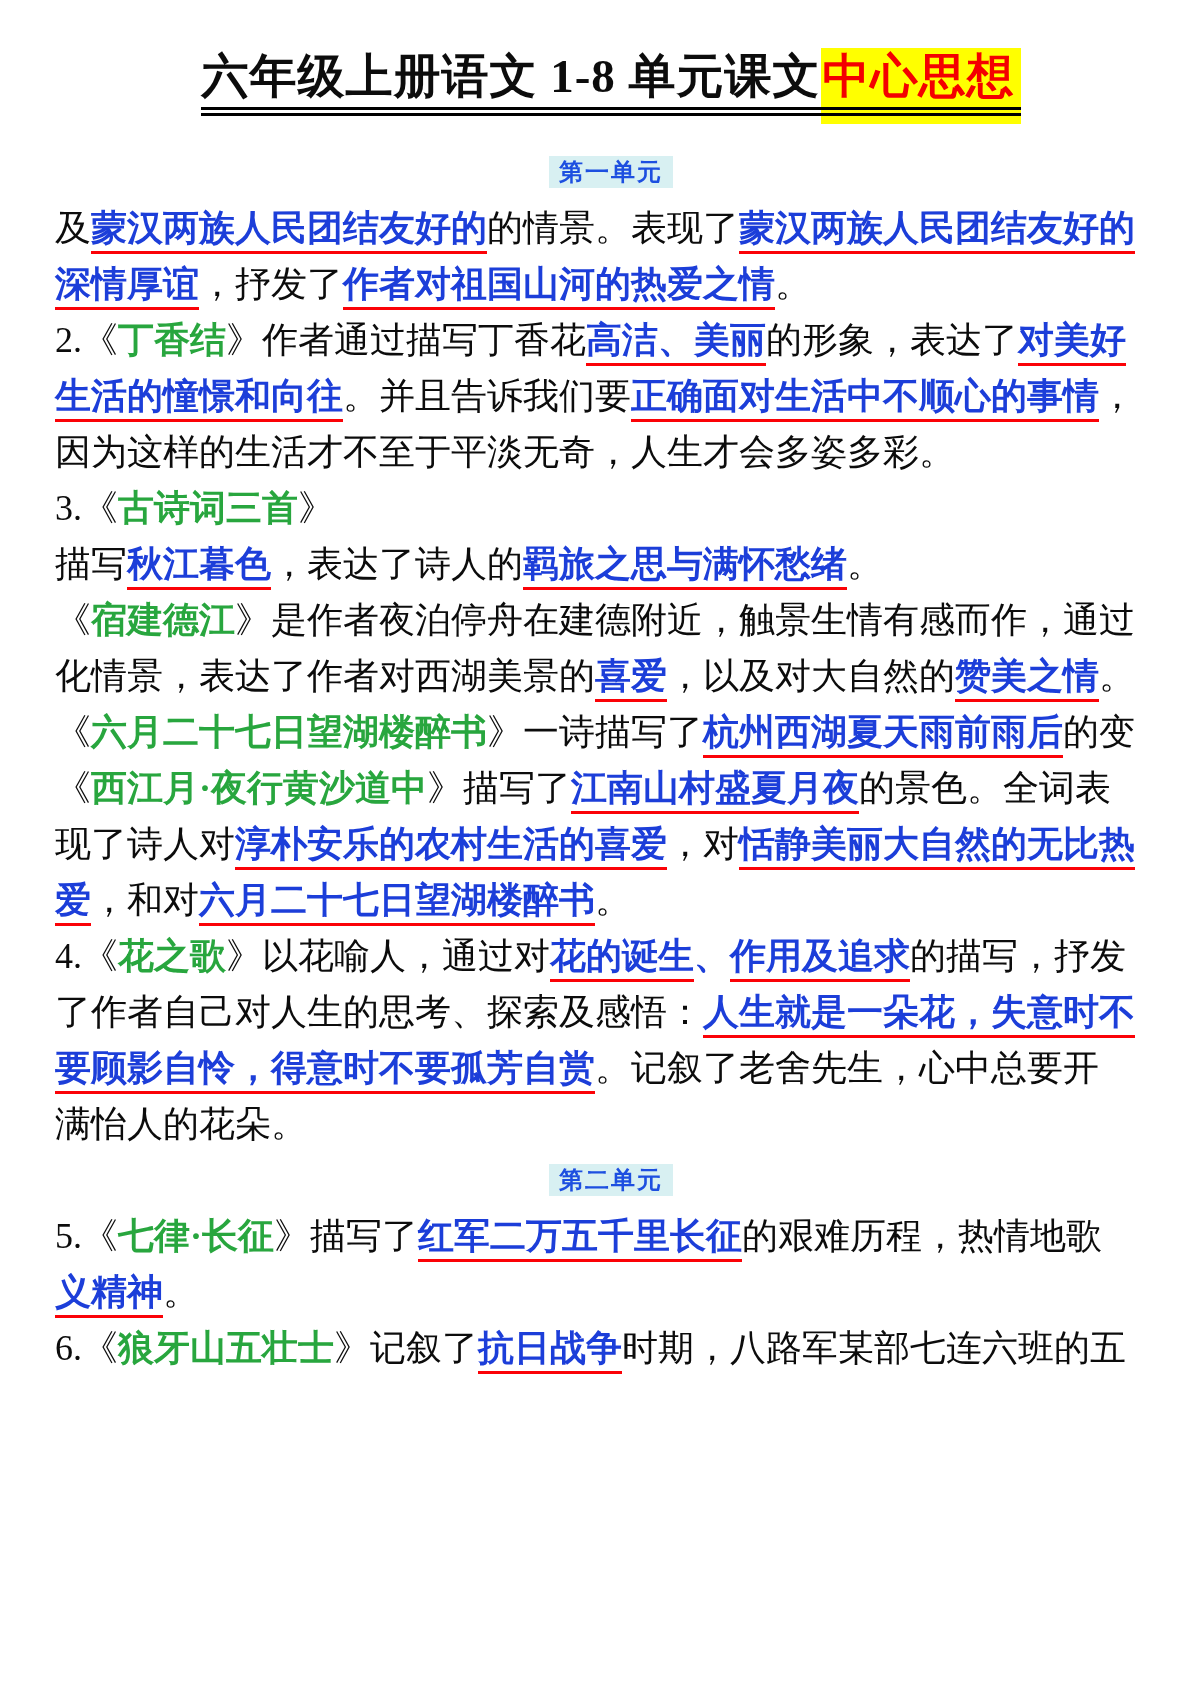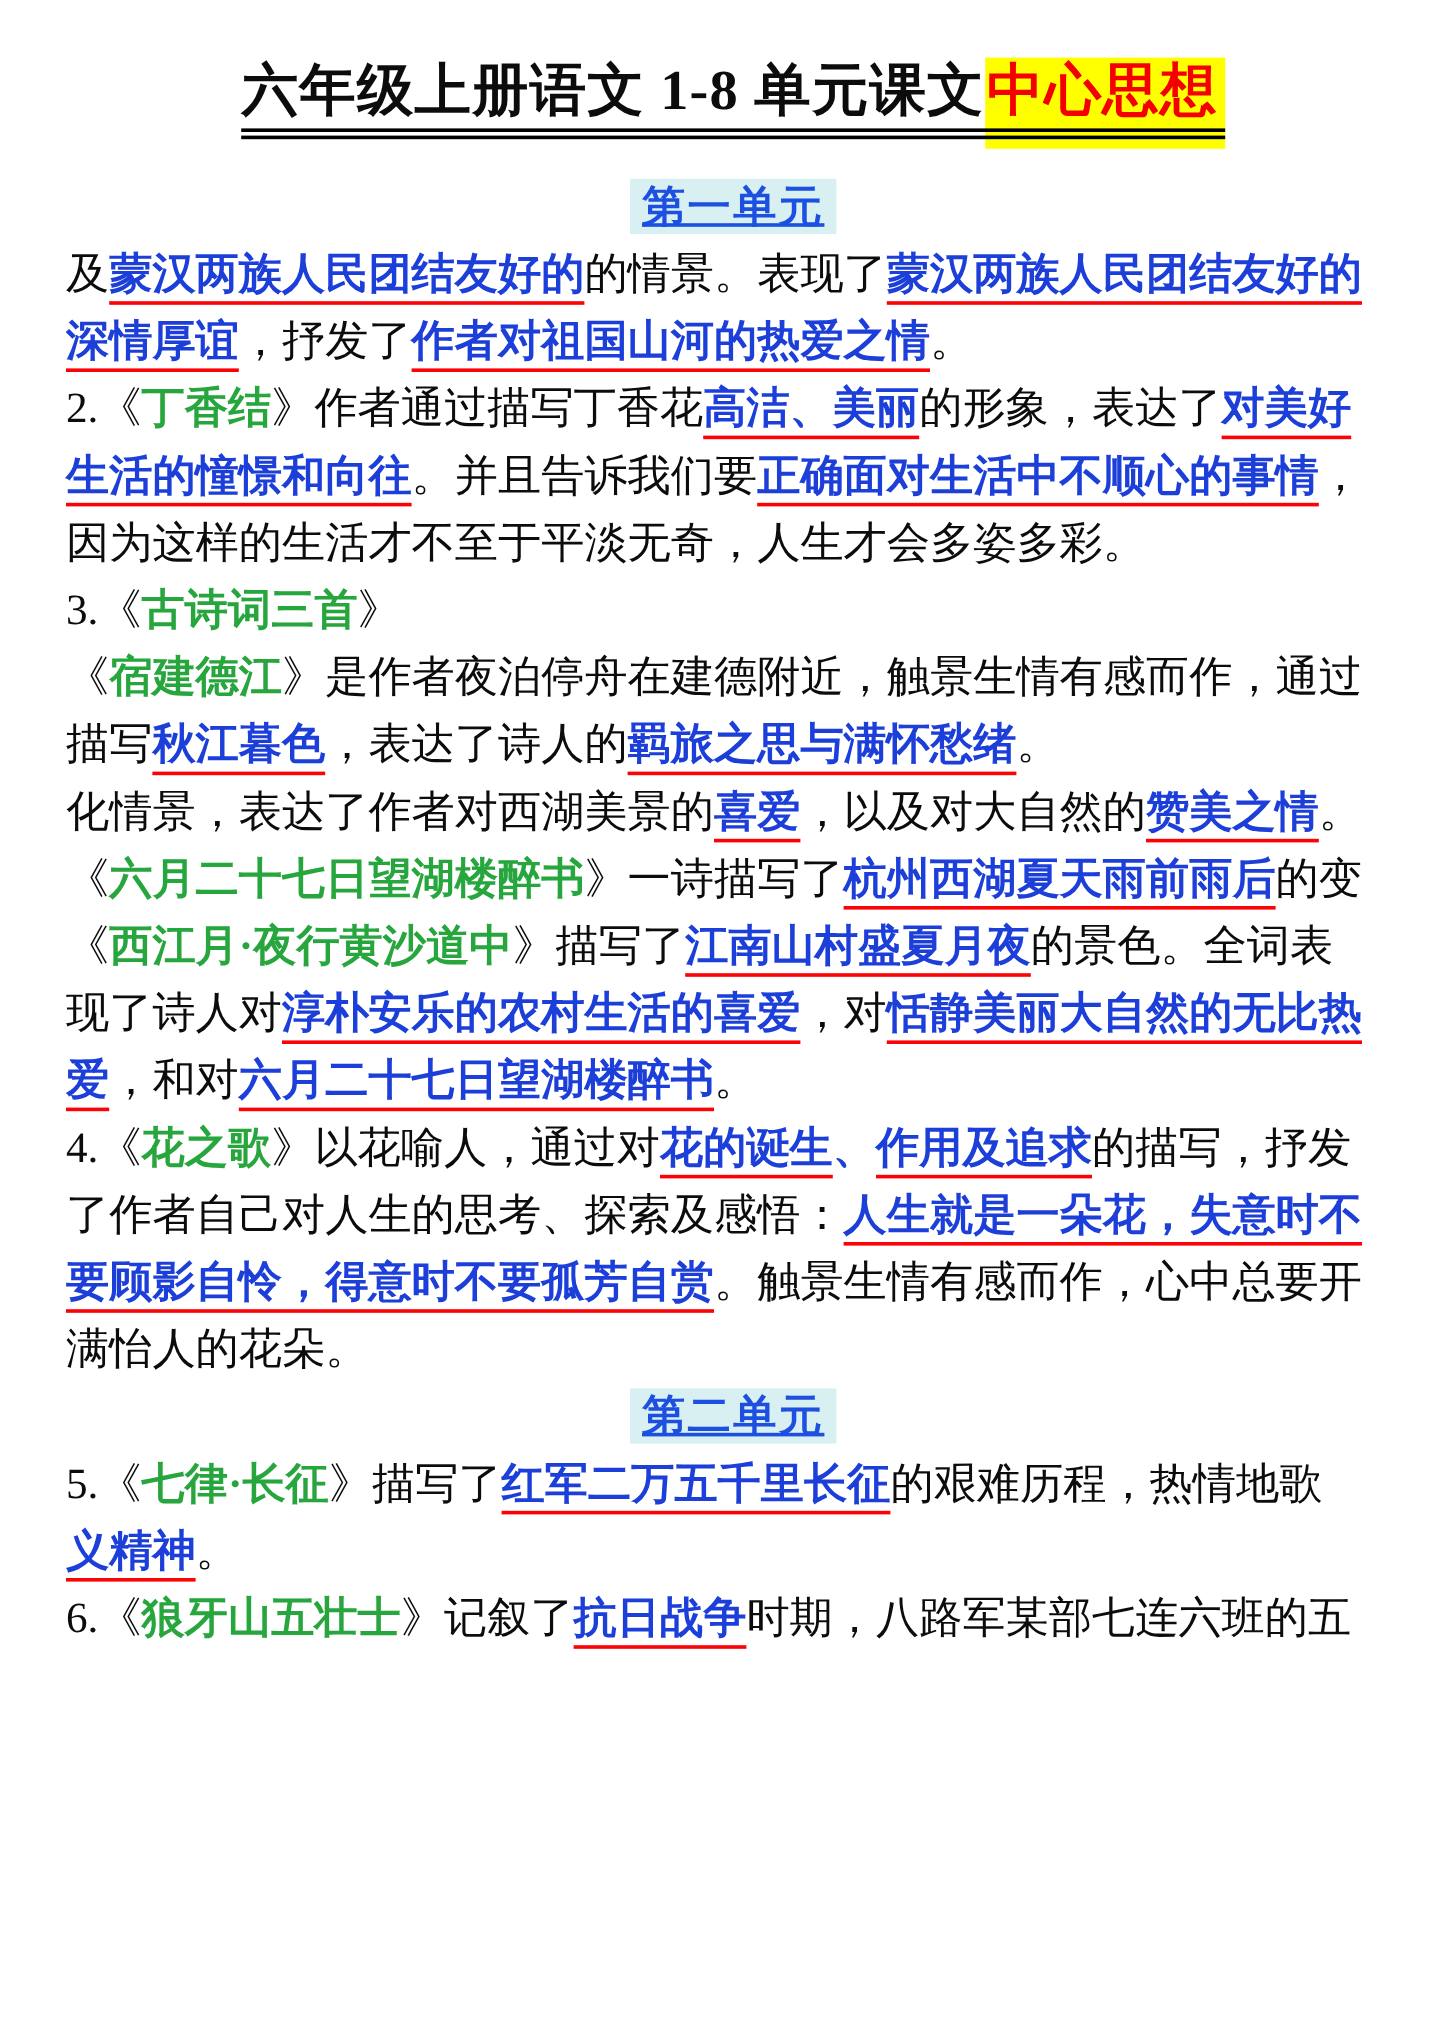--- a/index.html
+++ b/index.html
@@ -53,25 +53,24 @@
   }
   
   .unit-header-row{
     text-align:center;
     height:56px;
     line-height:56px;
   }
   .unit-header{
     color:var(--header-blue);
     background:var(--header-bg);
-    font-size:36px;
+    font-size:24px;
     font-weight:600;
     padding:3px 10px;
     letter-spacing:2px;
-    text-decoration:underline;
   }
   
   .text-line{
     height:56px;
     line-height:56px;
     font-size:36px;
     white-space:nowrap;
   }
   .run-t{ color:var(--ink); }
   .run-g{
@@ -99,30 +98,30 @@
   </div>
 
   <div>
       <div class="unit-header-row"><span class="unit-header">第一单元</span></div>
       <div class="text-line"><span class="run-t">及</span><span class="run-k">蒙汉两族人民团结友好的</span><span class="run-t">的情景。表现了</span><span class="run-k">蒙汉两族人民团结友好的</span></div>
       <div class="text-line"><span class="run-k">深情厚谊</span><span class="run-t">，抒发了</span><span class="run-k">作者对祖国山河的热爱之情</span><span class="run-t">。</span></div>
       <div class="text-line"><span class="run-t">2.《</span><span class="run-g">丁香结</span><span class="run-t">》作者通过描写丁香花</span><span class="run-k">高洁、美丽</span><span class="run-t">的形象，表达了</span><span class="run-k">对美好</span></div>
       <div class="text-line"><span class="run-k">生活的憧憬和向往</span><span class="run-t">。并且告诉我们要</span><span class="run-k">正确面对生活中不顺心的事情</span><span class="run-t">，</span></div>
       <div class="text-line"><span class="run-t">因为这样的生活才不至于平淡无奇，人生才会多姿多彩。</span></div>
       <div class="text-line"><span class="run-t">3.《</span><span class="run-g">古诗词三首</span><span class="run-t">》</span></div>
+      <div class="text-line"><span class="run-t">描写</span><span class="run-k">秋江暮色</span><span class="run-t">，表达了诗人的</span><span class="run-k">羁旅之思与满怀愁绪</span><span class="run-t">。</span></div>
       <div class="text-line"><span class="run-t">《</span><span class="run-g">宿建德江</span><span class="run-t">》是作者夜泊停舟在建德附近，触景生情有感而作，通过</span></div>
-      <div class="text-line"><span class="run-t">描写</span><span class="run-k">秋江暮色</span><span class="run-t">，表达了诗人的</span><span class="run-k">羁旅之思与满怀愁绪</span><span class="run-t">。</span></div>
       <div class="text-line"><span class="run-t">化情景，表达了作者对西湖美景的</span><span class="run-k">喜爱</span><span class="run-t">，以及对大自然的</span><span class="run-k">赞美之情</span><span class="run-t">。</span></div>
       <div class="text-line"><span class="run-t">《</span><span class="run-g">六月二十七日望湖楼醉书</span><span class="run-t">》一诗描写了</span><span class="run-k">杭州西湖夏天雨前雨后</span><span class="run-t">的变</span></div>
       <div class="text-line"><span class="run-t">《</span><span class="run-g">西江月·夜行黄沙道中</span><span class="run-t">》描写了</span><span class="run-k">江南山村盛夏月夜</span><span class="run-t">的景色。全词表</span></div>
       <div class="text-line"><span class="run-t">现了诗人对</span><span class="run-k">淳朴安乐的农村生活的喜爱</span><span class="run-t">，对</span><span class="run-k">恬静美丽大自然的无比热</span></div>
       <div class="text-line"><span class="run-k">爱</span><span class="run-t">，和对</span><span class="run-k">六月二十七日望湖楼醉书</span><span class="run-t">。</span></div>
       <div class="text-line"><span class="run-t">4.《</span><span class="run-g">花之歌</span><span class="run-t">》以花喻人，通过对</span><span class="run-k">花的诞生</span><span class="run-b">、</span><span class="run-k">作用及追求</span><span class="run-t">的描写，抒发</span></div>
       <div class="text-line"><span class="run-t">了作者自己对人生的思考、探索及感悟：</span><span class="run-k">人生就是一朵花，失意时不</span></div>
-      <div class="text-line"><span class="run-k">要顾影自怜，得意时不要孤芳自赏</span><span class="run-t">。触景生情有感而作，心中总要开</span></div>
+      <div class="text-line"><span class="run-k">要顾影自怜，得意时不要孤芳自赏</span><span class="run-t">。记叙了老舍先生，心中总要开</span></div>
       <div class="text-line"><span class="run-t">满怡人的花朵。</span></div>
       <div class="unit-header-row"><span class="unit-header">第二单元</span></div>
       <div class="text-line"><span class="run-t">5.《</span><span class="run-g">七律·长征</span><span class="run-t">》描写了</span><span class="run-k">红军二万五千里长征</span><span class="run-t">的艰难历程，热情地歌</span></div>
       <div class="text-line"><span class="run-k">义精神</span><span class="run-t">。</span></div>
       <div class="text-line"><span class="run-t">6.《</span><span class="run-g">狼牙山五壮士</span><span class="run-t">》记叙了</span><span class="run-k">抗日战争</span><span class="run-t">时期，八路军某部七连六班的五</span></div>
     </div>
 
 </div>
 
 </body></html>

